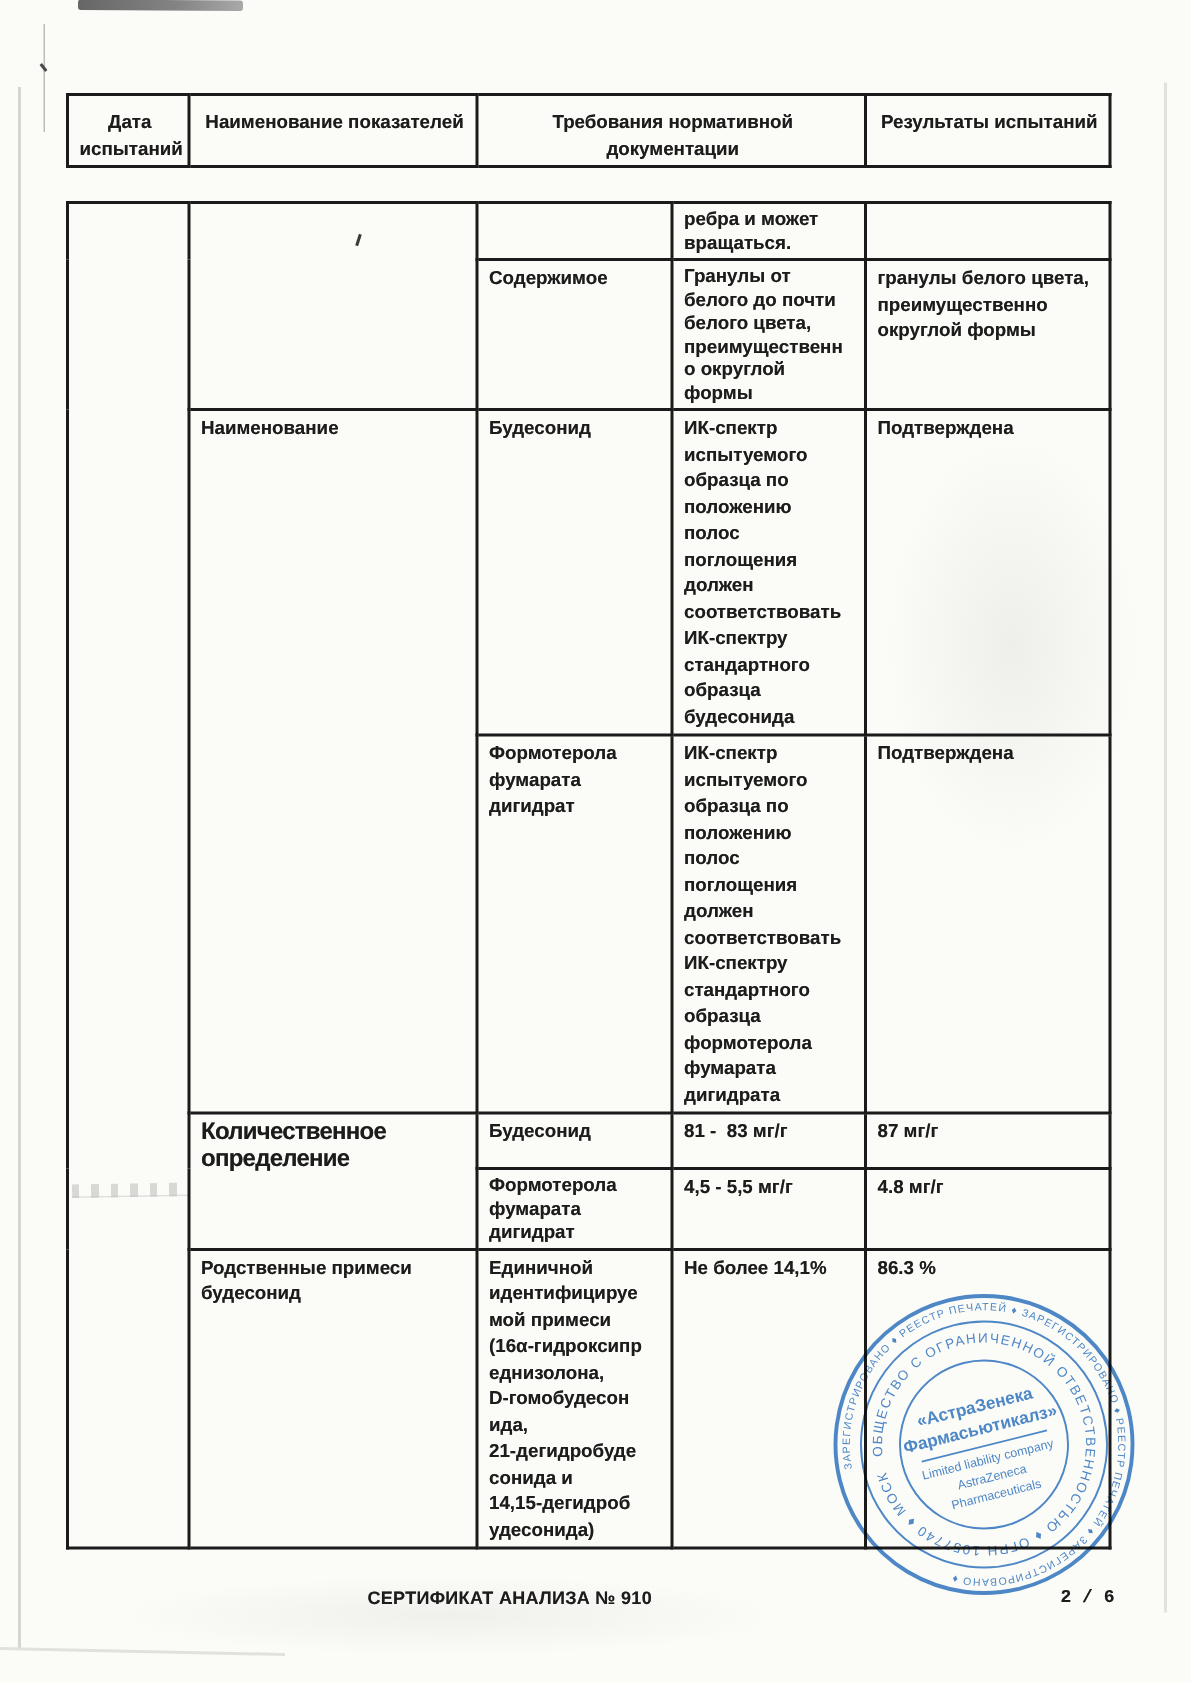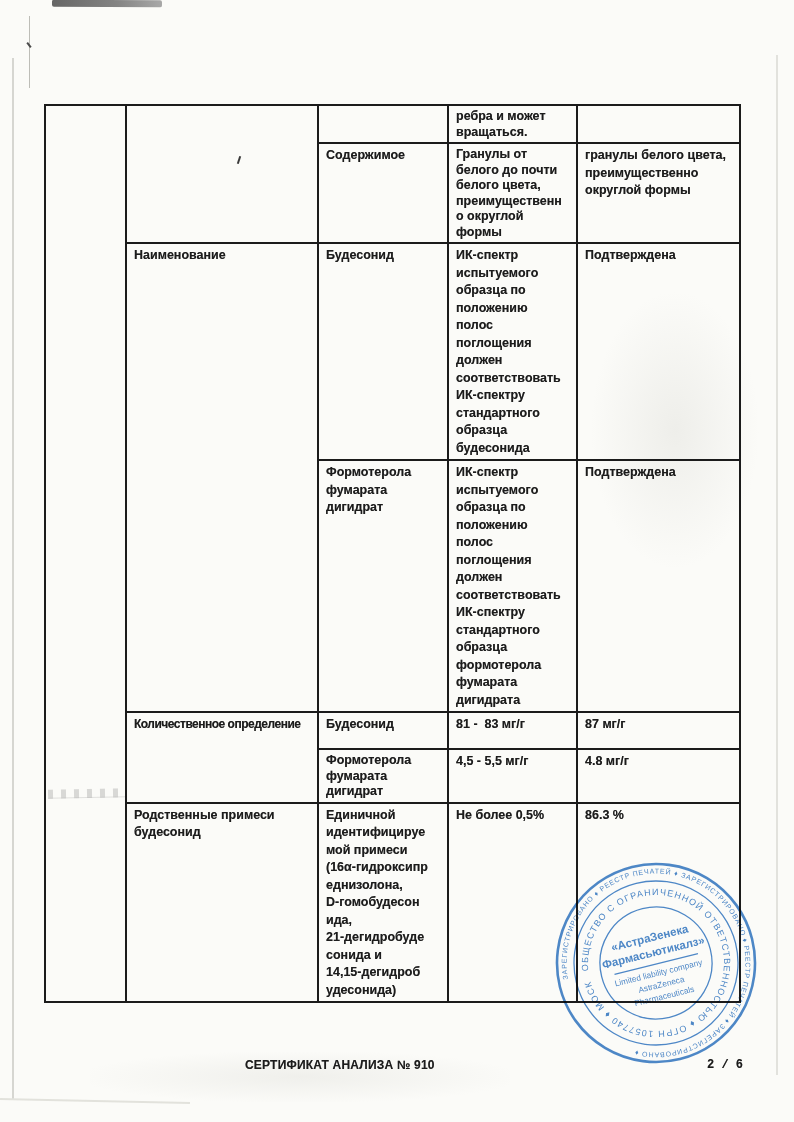--- a/index.html
+++ b/index.html
@@ -46,23 +46,23 @@
     padding:3px 5px 2px 7px;
     line-height:17.5px;
     white-space:pre-wrap;
     overflow:hidden;
   }
   table.header-tbl{top:62px;height:50px;}
   table.header-tbl th{
     text-align:center;vertical-align:top;
     padding-top:8px;line-height:18px;font-weight:bold;
   }
-  table.body-tbl{top:104px;padding-left:46px;}
+  table.body-tbl{top:134px;padding-left:46px;}
   .tight{line-height:15.5px !important;}
-  .squeeze{font-size:12px;letter-spacing:-.5px;white-space:nowrap;}
+  .squeeze{font-size:16px;letter-spacing:-.5px;white-space:nowrap;}
   
   .stamp{
     position:absolute;left:551px;top:858px;width:210px;height:210px;
     mix-blend-mode:multiply;opacity:.92;
   }
   .stamp text{fill:var(--stamp-blue);font-family:"Liberation Sans",sans-serif;}
   .stamp circle{stroke:var(--stamp-blue);fill:none;}
   .stamp line{stroke:var(--stamp-blue);}
   
   .footer-title{
@@ -86,20 +86,39 @@
   <div class="artifact left-line-a"></div>
   <div class="artifact left-line-b"></div>
   <div class="artifact right-line"></div>
   <div class="artifact mid-smudge"></div>
   <div class="artifact tick-1"></div>
   <div class="artifact tick-2"></div>
   <div class="artifact bottom-line"></div>
   <div class="artifact blotch-1"></div>
   <div class="artifact blotch-2"></div>
 
+  <table class="tbl header-tbl">
+    <colgroup>
+      <col style="width:81px">
+        <col style="width:192px">
+        <col style="width:130px">
+        <col style="width:129px">
+        <col style="width:163px">
+    </colgroup>
+    <tbody>
+        <tr>
+      <th>Дата
+испытаний</th>
+      <th>Наименование показателей</th>
+      <th colspan="2">Требования нормативной
+документации</th>
+      <th>Результаты испытаний</th>
+    </tr>
+  </tbody>
+    </table>
 
   <table class="tbl body-tbl">
     <colgroup>
       <col style="width:81px">
         <col style="width:192px">
         <col style="width:130px">
         <col style="width:129px">
         <col style="width:163px">
     </colgroup>
     <tbody>
@@ -180,21 +199,21 @@
 идентифицируе
 мой примеси
 (16α-гидроксипр
 еднизолона,
 D-гомобудесон
 ида,
 21-дегидробуде
 сонида и
 14,15-дегидроб
 удесонида)</td>
-      <td>Не более 0,5%</td>
+      <td>Не более 14,1%</td>
       <td>86.3 %</td>
     </tr>
   </tbody>
     </table>
 
   <svg class="stamp" viewBox="-105 -105 210 210" xmlns="http://www.w3.org/2000/svg">
     <defs>
       <path id="ringOuterPath" d="M -89.5 0 A 89.5 89.5 0 1 1 89.5 0 A 89.5 89.5 0 1 1 -89.5 0"></path>
       <path id="ringInnerPath" d="M -68 0 A 68 68 0 1 1 68 0 A 68 68 0 1 1 -68 0"></path>
     </defs>

